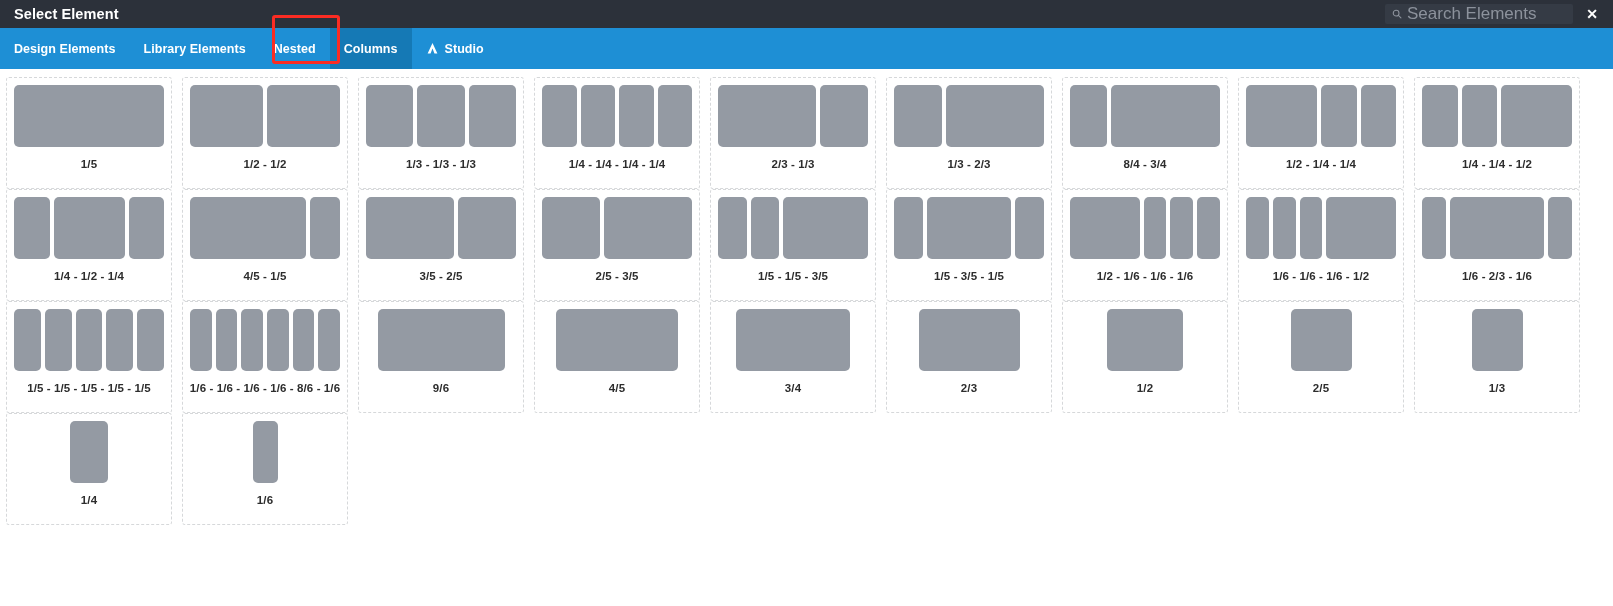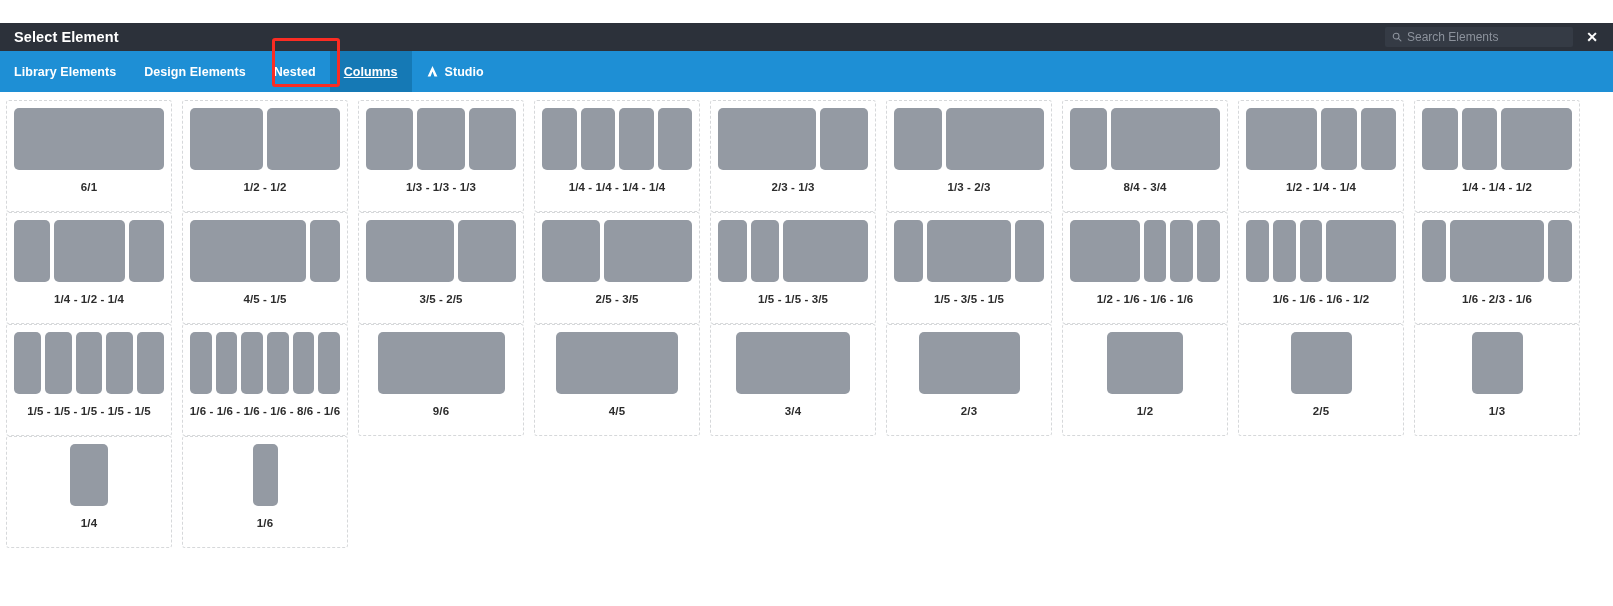--- a/index.html
+++ b/index.html
@@ -12,21 +12,20 @@
   }
 
   
   .modal-header {
     position: relative;
     height: 28px;
     background: #2c313a;
     display: flex;
     align-items: center;
     padding: 0 12px 0 14px;
-    margin-top: 23px;
   }
   .modal-title {
     color: #ffffff;
     font-size: 14.5px;
     font-weight: bold;
     letter-spacing: .1px;
     line-height: 28px;
     white-space: nowrap;
   }
   .header-right {
@@ -55,21 +54,21 @@
     display: block;
   }
   .search-input {
     width: 100%;
     height: 100%;
     background: transparent;
     border: 0;
     outline: 0;
     color: #cfd3d8;
     font-family: "Liberation Sans", sans-serif;
-    font-size: 12px;
+    font-size: 17px;
   }
   .search-input::placeholder { color: #8c929c; }
   .close-btn {
     width: 18px; height: 18px;
     display: flex; align-items: center; justify-content: center;
     color: #ffffff;
     font-size: 14px;
     font-weight: bold;
     cursor: pointer;
     line-height: 1;
@@ -89,21 +88,21 @@
     align-items: center;
     gap: 6px;
     padding: 0 14px;
     color: #ffffff;
     font-size: 12.5px;
     font-weight: bold;
     white-space: nowrap;
     cursor: pointer;
     letter-spacing: .05px;
   }
-  .tab.active { background: #1579b5; text-decoration: underline; }
+  .tab.active { background: #1579b5; }
   .tab-studio-icon { display: block; width: 13px; height: 13px; }
 
   
   .highlight-box {
     position: absolute;
     left: 272px;
     top: -13px;
     width: 68px;
     height: 49px;
     border: 3px solid #fb2c23;
@@ -172,24 +171,24 @@
         <line x1="10.2" y1="10.2" x2="14.3" y2="14.3" stroke="#8c929c" stroke-width="1.7" stroke-linecap="round"></line>
       </svg>
       <input class="search-input" type="text" placeholder="Search Elements" value="" style="">
     </div>
     <div class="close-btn">✕</div>
   </div>
 </div>
 
 <div class="tab-bar">
   <div class="tab">
+    <span>Design Elements</span>
+  </div>
+  <div class="tab">
     <span>Library Elements</span>
-  </div>
-  <div class="tab">
-    <span>Design Elements</span>
   </div>
   <div class="tab">
     <span>Nested</span>
   </div>
   <div class="tab active">
     <span>Columns</span>
   </div>
   <div class="tab">
     <svg class="tab-studio-icon" viewBox="0 0 16 16">
       <path d="M8 1.2 L14 14 L10.4 14 L8 8.1 L5.6 14 L2 14 Z" fill="#ffffff"></path>
@@ -197,21 +196,21 @@
     <span>Studio</span>
   </div>
   <div class="highlight-box"></div>
 </div>
 
 <div class="grid" id="grid">
     <div class="card">
       <div class="card-preview">
         <div class="col-block" style="width: 152px; background: rgb(148, 154, 163);"></div>
       </div>
-      <div class="card-label">6/1</div>
+      <div class="card-label">1/5</div>
     </div>
     <div class="card">
       <div class="card-preview">
         <div class="col-block" style="width: 74px; background: rgb(148, 154, 163);"></div>
         <div class="col-block" style="width: 74px; background: rgb(148, 154, 163);"></div>
       </div>
       <div class="card-label">1/2 - 1/2</div>
     </div>
     <div class="card">
       <div class="card-preview">

